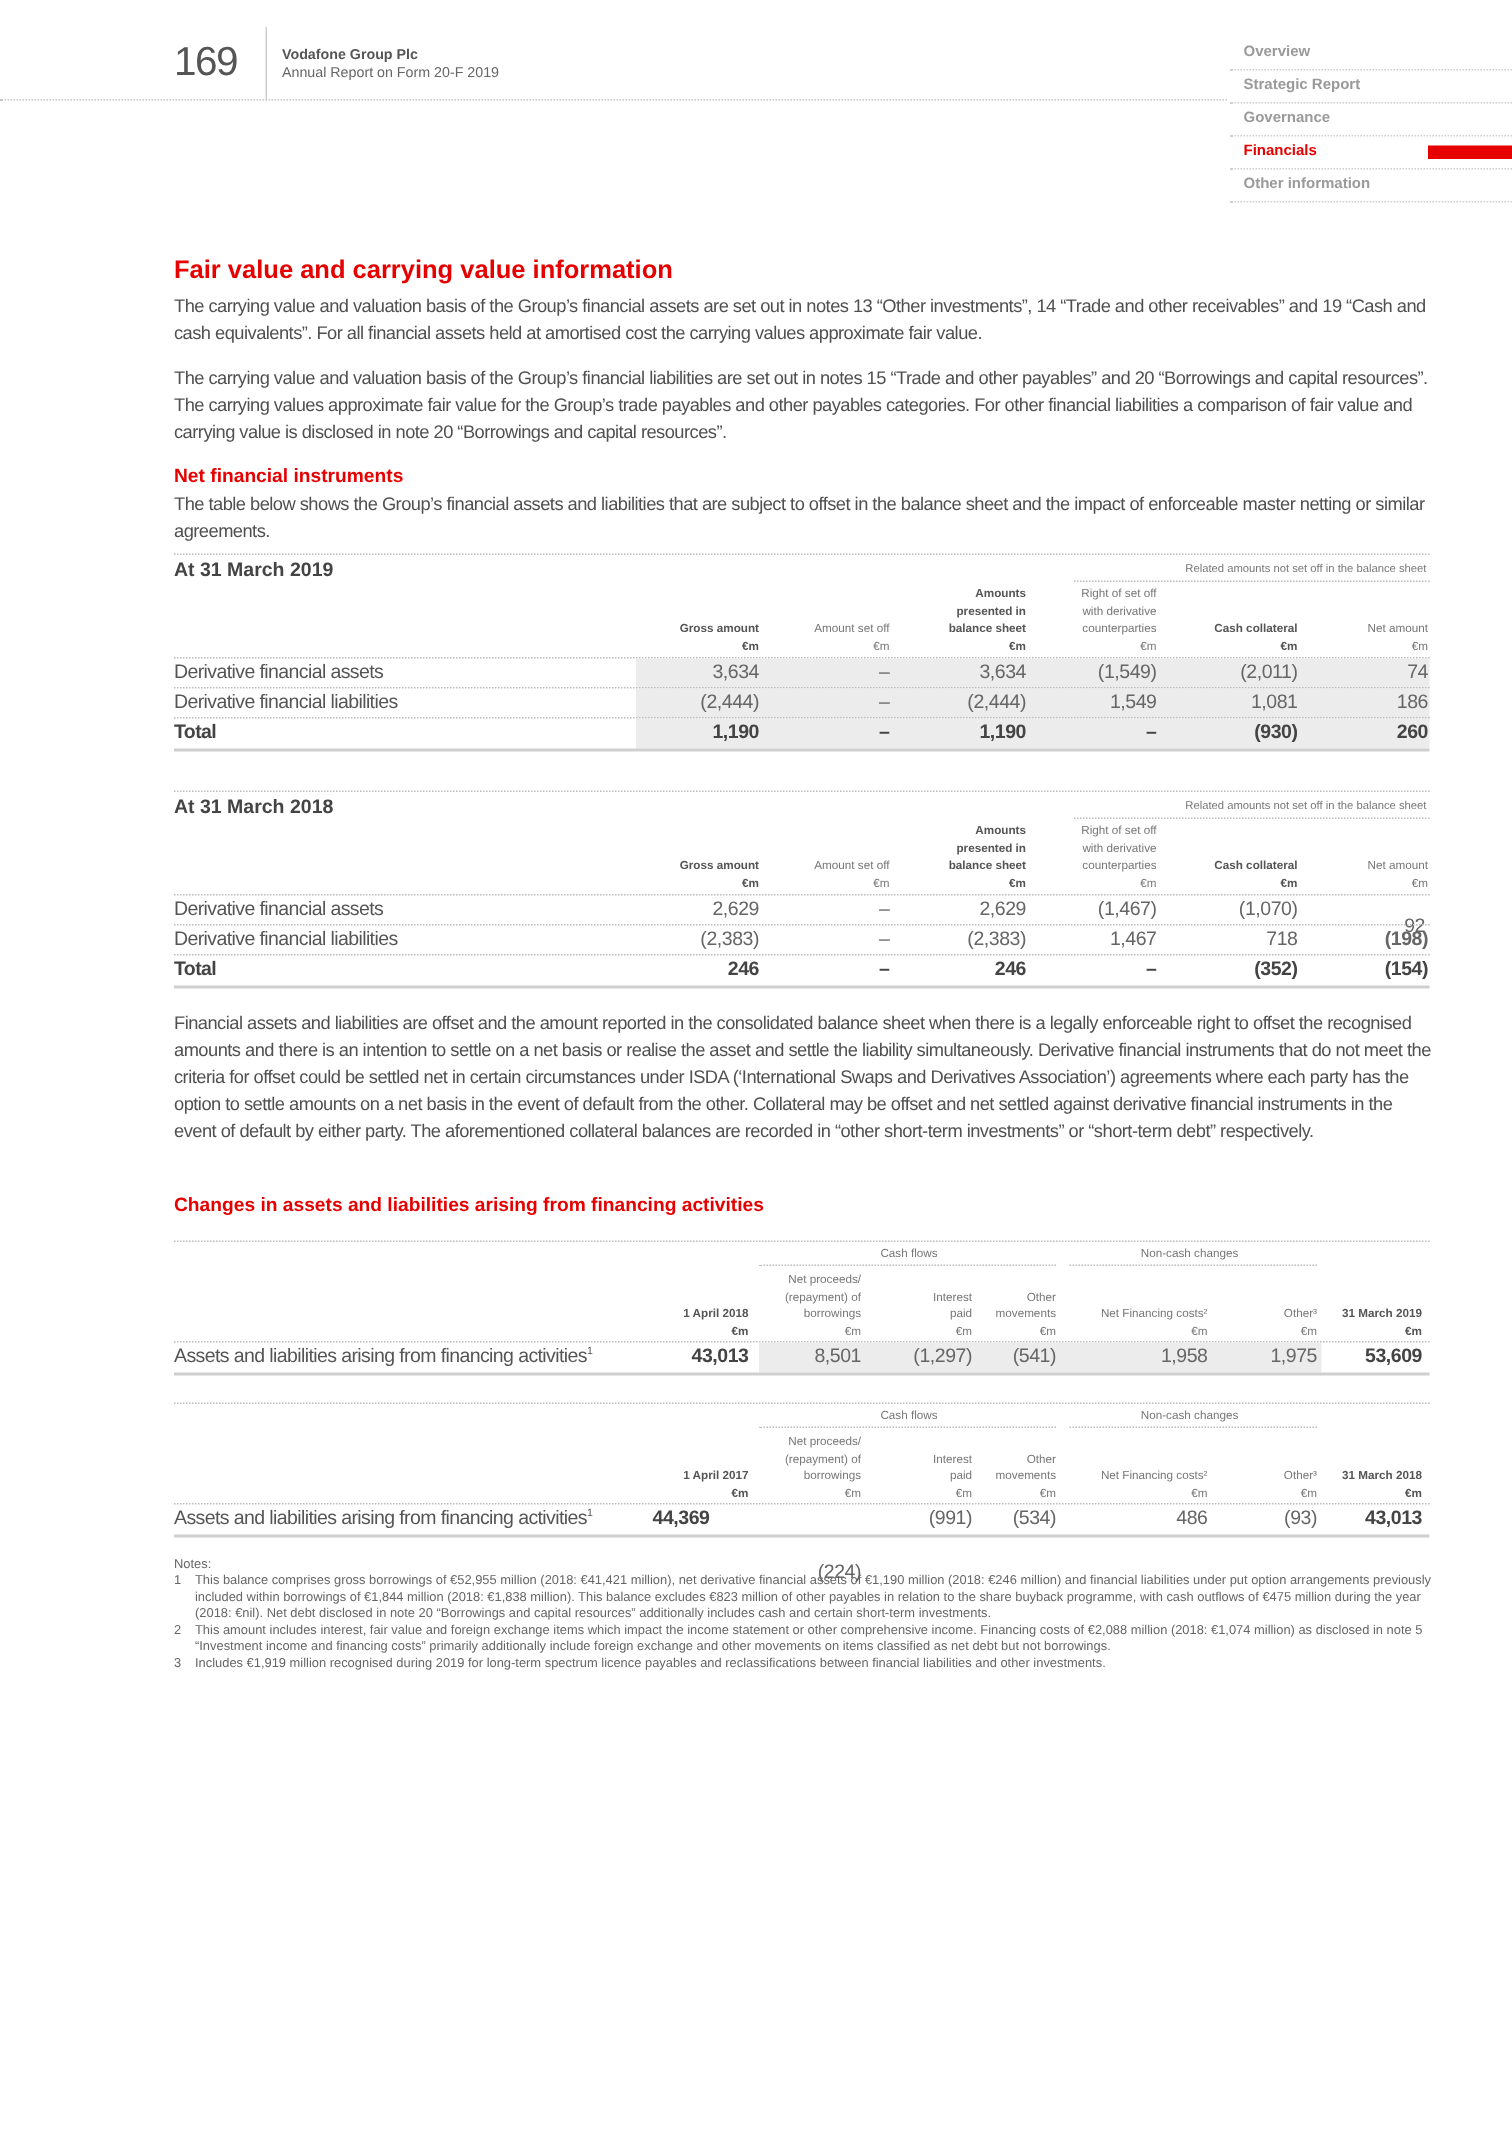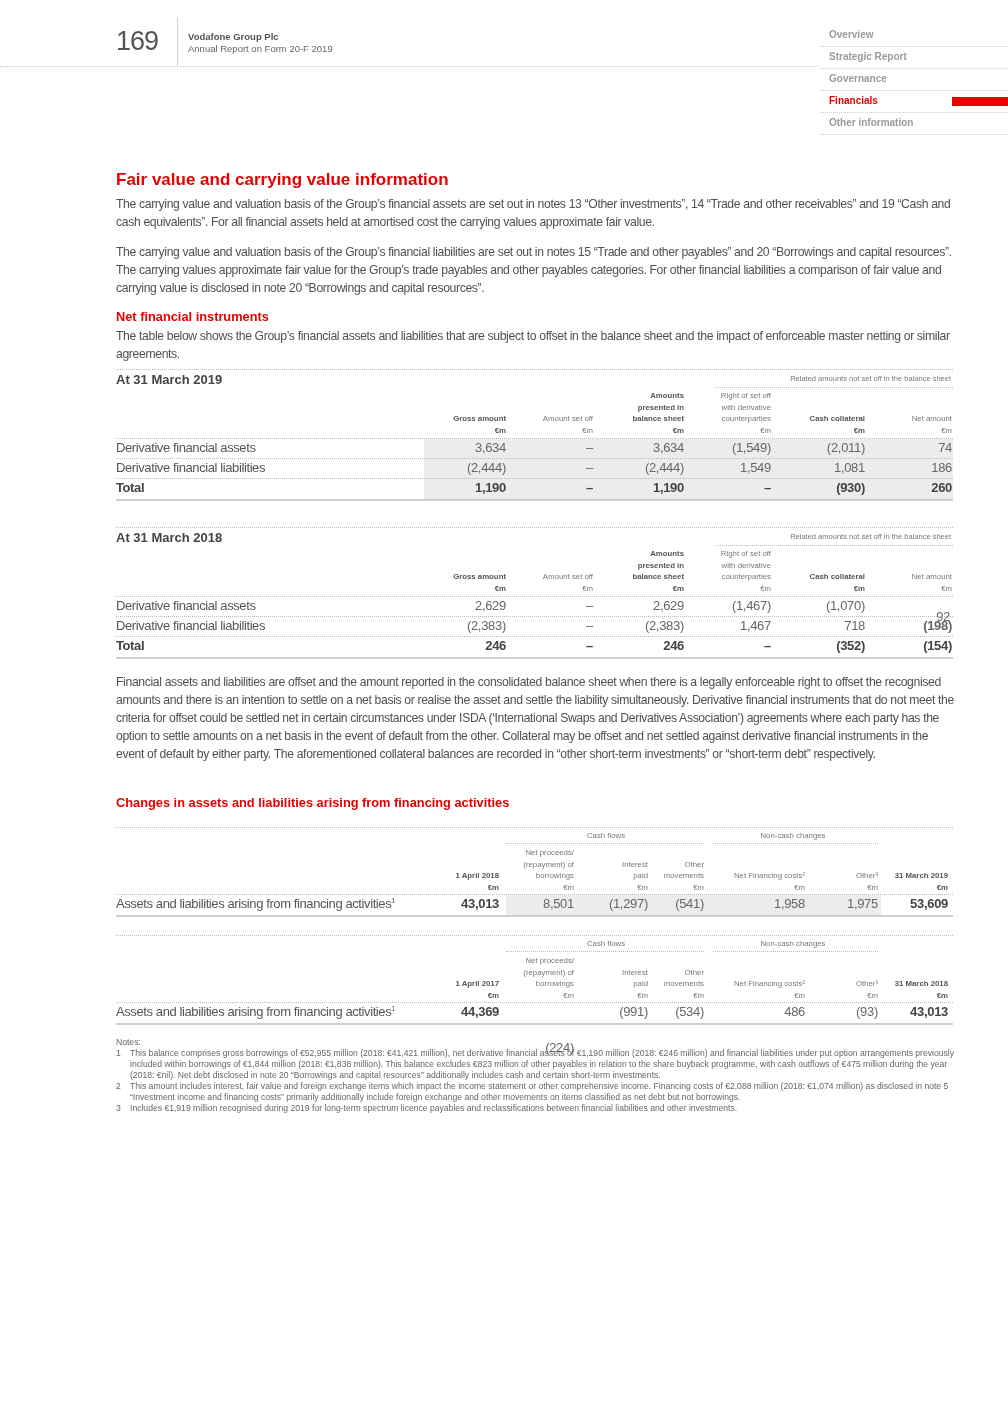--- a/index.html
+++ b/index.html
@@ -316,21 +316,21 @@
       <div>€m</div>
     </div>
     <div class="colhead b" style="left:732px; width:100px; top:19px;">
       <div>&nbsp;</div>
       <div>&nbsp;</div>
       <div>31 March 2018</div>
       <div>€m</div>
     </div>
     <div class="row" style="top:66px;">
       <div class="label"><span>Assets and liabilities arising from financing activities</span><sup>1</sup></div>
-      <div class="cell" style="right:454px; width:90px; font-weight:bold; color:#444;">44,369</div>
+      <div class="cell" style="right:454px; width:90px; font-weight:bold; color:#444;text-align:center;">44,369</div>
       <div class="cell" style="right:379px; width:90px;margin-top:36px;">(224)</div>
       <div class="cell" style="right:305px; width:90px;">(991)</div>
       <div class="cell" style="right:249px; width:90px;">(534)</div>
       <div class="cell" style="right:148px; width:90px;">486</div>
       <div class="cell" style="right:75px; width:90px;">(93)</div>
       <div class="cell" style="right:5px; width:90px; font-weight:bold; color:#444;">43,013</div>
     </div>
     <div class="bottom-line" style="top:87px;"></div>
   </div>
 

